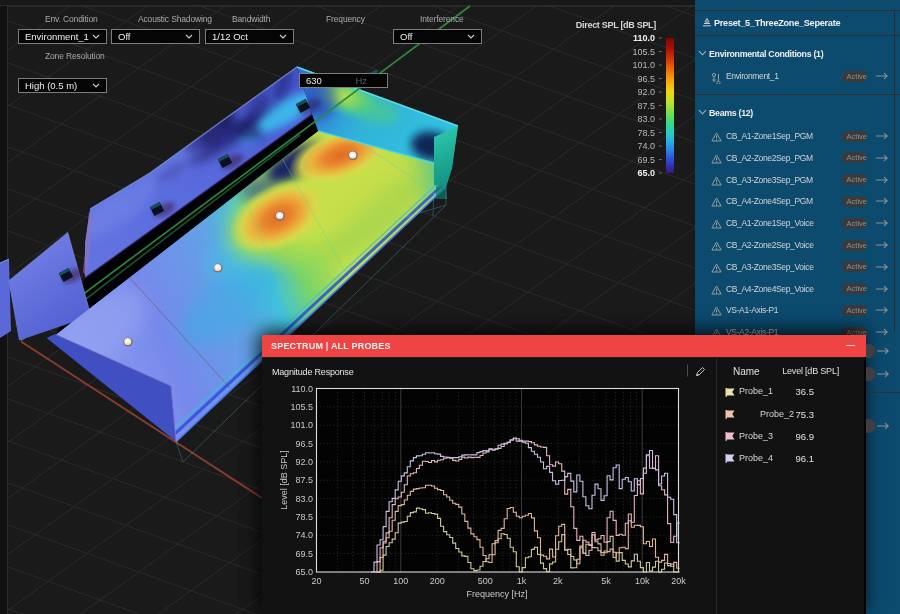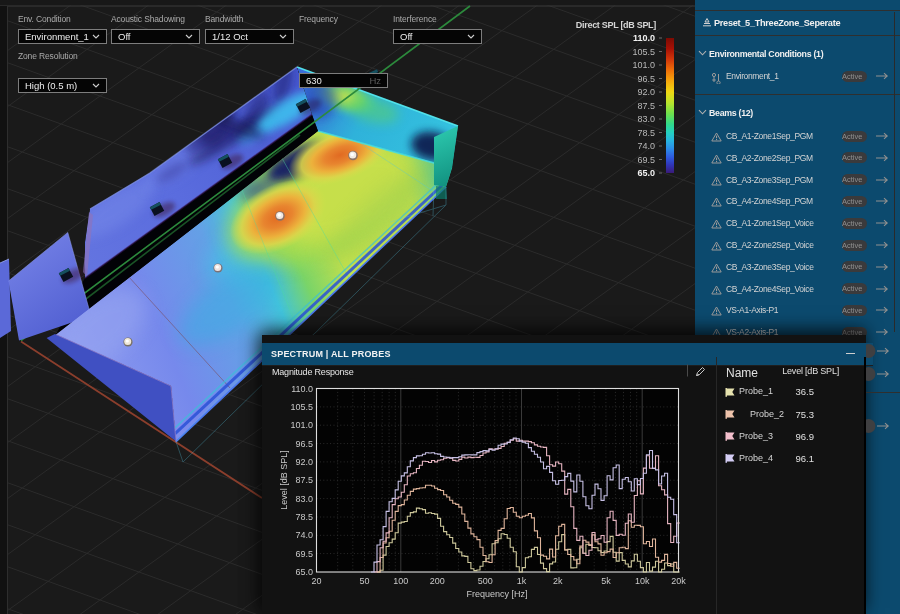--- a/index.html
+++ b/index.html
@@ -1,34 +1,34 @@
 <!DOCTYPE html>
 <html><head><meta charset="utf-8">
 <style>
   html,body{margin:0;padding:0;background:#141414;width:900px;height:614px;overflow:hidden;
     font-family:"Liberation Sans",sans-serif;}
   #stage{position:relative;width:900px;height:555px;}
   #scene{position:absolute;left:0;top:0;}
-  .tlabel{position:absolute;font-size:8.5px;color:#aaaaaa;letter-spacing:-.15px;}
+  .tlabel{position:absolute;font-size:8.5px;color:#aaaaaa;letter-spacing:-.15px;margin-left:27px;}
   .tbox{position:absolute;height:13px;width:81px;background:#050505;border:1px solid #7d7d7d;
     color:#ededed;font-size:9.5px;line-height:13px;padding-left:6px;}
   .tbox .chev{position:absolute;right:6px;top:4px;}
-  .tbox .hz{position:absolute;right:6px;color:#5c5c5c;}
+  .tbox .hz{position:absolute;right:20px;color:#5c5c5c;}
   #sidebar{position:absolute;left:695px;top:0;width:205px;height:614px;background:#0c4a6e;}
   #sidebar .sdiv{position:absolute;left:0;width:205px;height:1px;background:#2f2f2f;}
   #sidebar .shead{position:absolute;font-size:8.8px;font-weight:700;color:#f0f0f0;letter-spacing:-.3px;}
   .row{position:absolute;left:0;width:205px;height:21.8px;}
   .row .ricon{position:absolute;left:16px;top:7px;}
   .row .rname{position:absolute;left:31px;top:6px;font-size:8.5px;font-weight:400;color:#d4d4d4;letter-spacing:-.35px;}
   .row .pill{position:absolute;left:147px;top:5.5px;width:25px;height:11px;border-radius:6px;background:#3a3a3c;
-     color:#8f8f8f;font-size:7.5px;text-align:left;line-height:11px;}
+     color:#8f8f8f;font-size:7.5px;text-align:right;line-height:11px;}
   .row .arr{position:absolute;left:180px;top:7px;}
   #panel{position:absolute;left:262px;top:335px;width:604px;height:279px;background:#121212;
      box-shadow:0 -6px 16px rgba(0,0,0,.55), -6px 0 16px rgba(0,0,0,.45);}
-  #phead{position:absolute;left:0;top:8px;width:604px;height:22px;background:#0c4a6e;border-bottom:1px solid #1e1e1e;padding-left:7px;}
+  #phead{position:absolute;left:0;top:0;width:604px;height:22px;background:#ef4444;border-bottom:1px solid #1e1e1e;}
   #phead .t{position:absolute;left:9px;top:6px;font-size:9px;font-weight:700;letter-spacing:.2px;color:#f2f2f2;}
   #ptable{position:absolute;left:454px;top:22px;width:150px;height:257px;border-left:1px solid #272727;}
   .chtxt{font-size:9px;fill:#c9c9c9;}
 </style></head>
 <body>
 <div id="stage">
 <svg id="scene" width="900" height="614" viewBox="0 0 900 614">
 <defs>
   <filter id="b2" x="-60%" y="-60%" width="220%" height="220%">
           <feGaussianBlur stdDeviation="2"></feGaussianBlur>
@@ -582,36 +582,36 @@
     <text x="497" y="597" class="chtxt" font-size="9.5" fill="#dcdcdc" text-anchor="middle">Frequency [Hz]</text>
     <g fill="none" stroke-width="1.1" opacity=".95">
       <path d="M377.0 572.0V572.0H380.1V570.3H383.1V555.1H386.1V546.5H389.1V542.8H392.2V539.1H395.2V532.7H398.2V523.1H401.3V522.1H404.3V521.5H407.3V516.3H410.3V512.6H413.4V511.9H416.4V508.1H419.4V508.7H422.4V509.6H425.5V513.2H428.5V512.7H431.5V513.5H434.6V514.1H437.6V518.4H440.6V526.2H443.6V531.6H446.7V534.8H449.7V537.5H452.7V543.1H455.7V548.5H458.8V552.0H461.8V555.9H464.8V556.4H467.9V562.5H470.9V568.8H473.9V570.6H476.9V570.0H480.0V566.3H483.0V561.5H486.0V558.7H489.0V554.7H492.1V543.7H495.1V542.8H498.1V538.7H501.1V533.7H504.2V534.5H507.2V538.2H510.2V547.2H513.3V551.7H516.3V566.8H519.3V572.0H522.3V567.6H525.4V557.8H528.4V556.8H531.4V549.4H534.4V547.4H537.5V554.5H540.5V563.1H543.5V568.6H546.6V571.6H549.6V563.9H552.6V562.0H555.6V549.3H558.7V541.7H561.7V534.6H564.7V550.0H567.7V549.4H570.8V567.9H573.8V567.7H576.8V559.2H579.9V547.7H582.9V553.2H585.9V544.3H588.9V544.9H592.0V547.5H595.0V547.8H598.0V550.8H601.0V552.5H604.1V551.0H607.1V541.6H610.1V536.4H613.1V552.3H616.2V561.1H619.2V552.6H622.2V560.4H625.3V564.0H628.3V566.9H631.3V560.9H634.3V554.3H637.4V561.3H640.4V567.6H643.4V572.0H646.4V562.5H649.5V571.1H652.5V567.1H655.5V561.2H658.6V572.0H661.6V569.3H664.6V563.0H667.6V565.6H670.7V564.0H673.7V572.0H676.7V572.0H679.7" stroke="#d9d3a4"></path>
       <path d="M377.0 572.0V572.0H380.1V557.5H383.1V543.0H386.1V537.7H389.1V531.2H392.2V520.3H395.2V511.4H398.2V505.6H401.3V504.6H404.3V500.0H407.3V495.3H410.3V491.4H413.4V489.1H416.4V488.6H419.4V488.0H422.4V487.7H425.5V485.2H428.5V485.2H431.5V486.0H434.6V488.3H437.6V489.6H440.6V490.5H443.6V494.8H446.7V497.0H449.7V500.2H452.7V503.3H455.7V504.4H458.8V507.1H461.8V514.0H464.8V521.4H467.9V528.1H470.9V533.9H473.9V536.7H476.9V539.6H480.0V547.3H483.0V555.5H486.0V561.8H489.0V562.5H492.1V554.8H495.1V540.6H498.1V530.4H501.1V528.4H504.2V518.8H507.2V508.5H510.2V507.5H513.3V512.2H516.3V516.3H519.3V517.7H522.3V516.2H525.4V515.2H528.4V513.5H531.4V517.9H534.4V530.9H537.5V537.8H540.5V555.1H543.5V556.2H546.6V558.9H549.6V549.1H552.6V557.0H555.6V535.8H558.7V526.2H561.7V524.4H564.7V549.9H567.7V554.5H570.8V556.5H573.8V560.0H576.8V563.7H579.9V546.1H582.9V540.3H585.9V542.1H588.9V545.4H592.0V534.9H595.0V541.8H598.0V543.9H601.0V555.2H604.1V552.8H607.1V551.6H610.1V549.1H613.1V557.5H616.2V552.7H619.2V547.8H622.2V547.3H625.3V548.6H628.3V520.8H631.3V527.3H634.3V525.3H637.4V525.4H640.4V526.7H643.4V543.7H646.4V541.5H649.5V546.5H652.5V539.0H655.5V557.3H658.6V562.1H661.6V560.4H664.6V554.4H667.6V563.5H670.7V566.3H673.7V562.4H676.7V568.3H679.7" stroke="#ecbfa4"></path>
       <path d="M374.0 572.0V572.0H377.0V561.6H380.1V547.7H383.1V541.3H386.1V532.9H389.1V517.7H392.2V504.6H395.2V498.7H398.2V497.0H401.3V492.2H404.3V484.8H407.3V476.0H410.3V473.7H413.4V472.8H416.4V468.5H419.4V465.3H422.4V461.2H425.5V461.5H428.5V462.5H431.5V460.5H434.6V461.9H437.6V460.2H440.6V459.8H443.6V458.3H446.7V457.6H449.7V458.3H452.7V460.4H455.7V461.0H458.8V459.4H461.8V457.1H464.8V458.0H467.9V457.1H470.9V457.6H473.9V457.2H476.9V457.4H480.0V455.5H483.0V453.0H486.0V451.9H489.0V448.7H492.1V449.3H495.1V449.1H498.1V448.4H501.1V446.5H504.2V443.3H507.2V442.3H510.2V440.2H513.3V438.7H516.3V441.1H519.3V440.2H522.3V441.1H525.4V441.1H528.4V441.6H531.4V442.8H534.4V444.9H537.5V446.2H540.5V447.0H543.5V447.4H546.6V455.7H549.6V464.7H552.6V466.1H555.6V462.0H558.7V463.8H561.7V471.1H564.7V494.1H567.7V489.4H570.8V506.8H573.8V528.4H576.8V540.4H579.9V536.2H582.9V553.3H585.9V555.5H588.9V550.3H592.0V532.5H595.0V539.9H598.0V538.8H601.0V535.5H604.1V542.3H607.1V517.8H610.1V511.3H613.1V520.4H616.2V535.4H619.2V534.2H622.2V535.2H625.3V523.3H628.3V514.0H631.3V522.3H634.3V495.5H637.4V480.7H640.4V493.9H643.4V468.1H646.4V455.7H649.5V468.2H652.5V468.4H655.5V455.8H658.6V485.7H661.6V489.7H664.6V494.9H667.6V523.6H670.7V542.5H673.7V536.3H676.7V523.0H679.7" stroke="#f2becb"></path>
       <path d="M371.0 572.0V572.0H374.0V562.1H377.0V545.0H380.1V539.7H383.1V526.6H386.1V511.4H389.1V501.8H392.2V498.4H395.2V489.9H398.2V481.2H401.3V475.9H404.3V472.9H407.3V466.8H410.3V460.9H413.4V457.6H416.4V455.9H419.4V455.7H422.4V454.2H425.5V452.7H428.5V453.0H431.5V452.7H434.6V453.7H437.6V454.1H440.6V456.4H443.6V457.0H446.7V457.3H449.7V457.9H452.7V457.6H455.7V457.6H458.8V456.8H461.8V455.1H464.8V454.9H467.9V454.7H470.9V454.9H473.9V454.9H476.9V452.6H480.0V451.6H483.0V450.6H486.0V450.9H489.0V449.4H492.1V450.2H495.1V448.7H498.1V445.2H501.1V444.1H504.2V444.0H507.2V442.4H510.2V439.8H513.3V438.0H516.3V438.8H519.3V441.1H522.3V442.3H525.4V443.2H528.4V447.6H531.4V451.2H534.4V454.2H537.5V457.2H540.5V462.0H543.5V468.8H546.6V466.4H549.6V472.4H552.6V480.7H555.6V484.3H558.7V480.5H561.7V480.2H564.7V476.6H567.7V473.4H570.8V481.1H573.8V491.9H576.8V475.0H579.9V481.3H582.9V496.7H585.9V505.8H588.9V508.7H592.0V495.2H595.0V484.1H598.0V488.8H601.0V500.4H604.1V495.8H607.1V475.8H610.1V479.9H613.1V467.8H616.2V465.0H619.2V488.6H622.2V479.2H625.3V477.5H628.3V481.7H631.3V491.0H634.3V478.8H637.4V484.6H640.4V478.5H643.4V473.3H646.4V454.8H649.5V450.5H652.5V468.4H655.5V469.9H658.6V484.0H661.6V476.0H664.6V473.3H667.6V497.3H670.7V499.2H673.7V514.6H676.7V542.8H679.7" stroke="#d2cbf2"></path>
     </g>
   </svg>
   <div style="position:absolute;left:601.5px;top:22px;width:2.5px;height:257px;background:#000;"></div>
   <div id="ptable">
-    <div style="position:absolute;left:9px;top:9px;font-size:12px;color:#e0e0e0;">Name</div>
+    <div style="position:absolute;left:16px;top:9px;font-size:10px;color:#e0e0e0;">Name</div>
     <div style="position:absolute;right:28px;top:9px;font-size:9px;letter-spacing:-.2px;color:#e0e0e0;">Level [dB SPL]</div>
     <div style="position:absolute;left:8px;top:29px;width:142px;">
       <svg width="10" height="9" viewBox="0 0 10 9" style="position:absolute;top:1.5px;">
             <polygon points="1,0.5 9.5,0.5 7.3,4 9.5,7.5 1,7.5" fill="#e6e2ae"></polygon>
             <rect x="0.5" y="0" width="1.4" height="8.8" fill="#e6e2ae"></rect>
           </svg>
       <span style="position:absolute;left:14px;font-size:9px;color:#d6d6d6;">Probe_1</span>
       <span style="position:absolute;right:53px;font-size:9.5px;color:#e0e0e0;">36.5</span>
     </div>
     <div style="position:absolute;left:8px;top:51.5px;width:142px;">
       <svg width="10" height="9" viewBox="0 0 10 9" style="position:absolute;top:1.5px;">
             <polygon points="1,0.5 9.5,0.5 7.3,4 9.5,7.5 1,7.5" fill="#eec3ab"></polygon>
             <rect x="0.5" y="0" width="1.4" height="8.8" fill="#eec3ab"></rect>
           </svg>
-      <span style="position:absolute;left:4px;font-size:9px;color:#d6d6d6;padding-left:21px;">Probe_2</span>
+      <span style="position:absolute;left:14px;font-size:9px;color:#d6d6d6;padding-left:21px;">Probe_2</span>
       <span style="position:absolute;right:53px;font-size:9.5px;color:#e0e0e0;">75.3</span>
     </div>
     <div style="position:absolute;left:8px;top:73.5px;width:142px;">
       <svg width="10" height="9" viewBox="0 0 10 9" style="position:absolute;top:1.5px;">
             <polygon points="1,0.5 9.5,0.5 7.3,4 9.5,7.5 1,7.5" fill="#f2becb"></polygon>
             <rect x="0.5" y="0" width="1.4" height="8.8" fill="#f2becb"></rect>
           </svg>
       <span style="position:absolute;left:14px;font-size:9px;color:#d6d6d6;">Probe_3</span>
       <span style="position:absolute;right:53px;font-size:9.5px;color:#e0e0e0;">96.9</span>
     </div>

